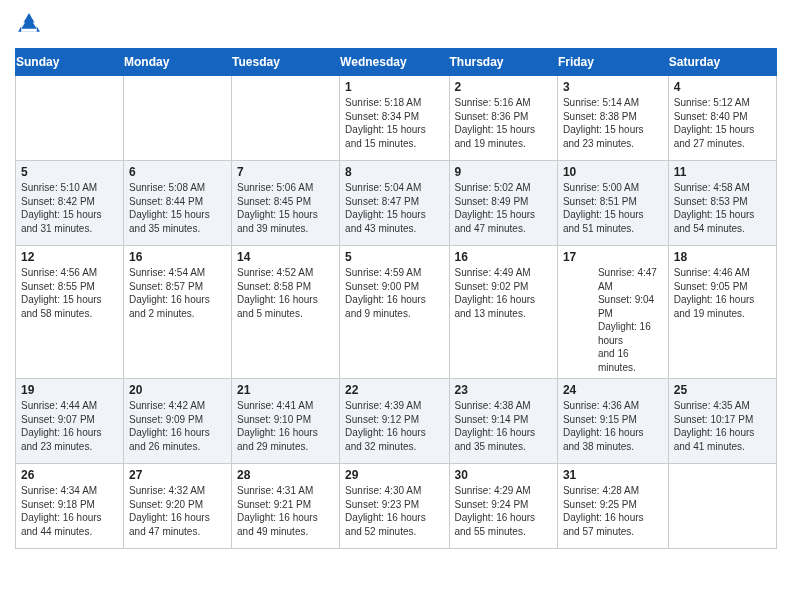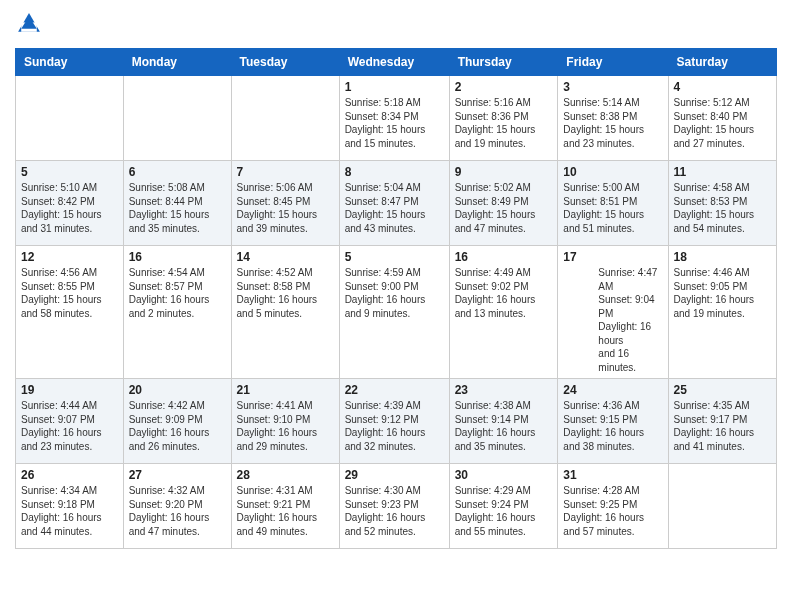--- a/index.html
+++ b/index.html
@@ -52,21 +52,21 @@
       color: #444;
     }
     .calendar {
       width: 100%;
       border-collapse: collapse;
       font-size: 10.5px;
     }
     .calendar thead tr th {
       background: #1565c0;
       color: #fff;
-      padding: 6px 8px;
+      padding: 6px 0;
       text-align: left;
       font-size: 12px;
       font-weight: bold;
       border: 1px solid #1565c0;
     }
     .calendar tbody tr td {
       border: 1px solid #ccc;
       vertical-align: top;
       padding: 4px 5px;
       width: 113px;
@@ -303,21 +303,21 @@
           <td>
             <div class="day-number">24</div>
             <div class="day-info" style="white-space: pre-line;">Sunrise: 4:36 AM
 Sunset: 9:15 PM
 Daylight: 16 hours
 and 38 minutes.</div>
           </td>
           <td>
             <div class="day-number">25</div>
             <div class="day-info" style="white-space: pre-line;">Sunrise: 4:35 AM
-Sunset: 9:17 PM
+Sunset: 10:17 PM
 Daylight: 16 hours
 and 41 minutes.</div>
           </td>
         </tr>
         <tr>
           <td>
             <div class="day-number">26</div>
             <div class="day-info" style="white-space: pre-line;">Sunrise: 4:34 AM
 Sunset: 9:18 PM
 Daylight: 16 hours

